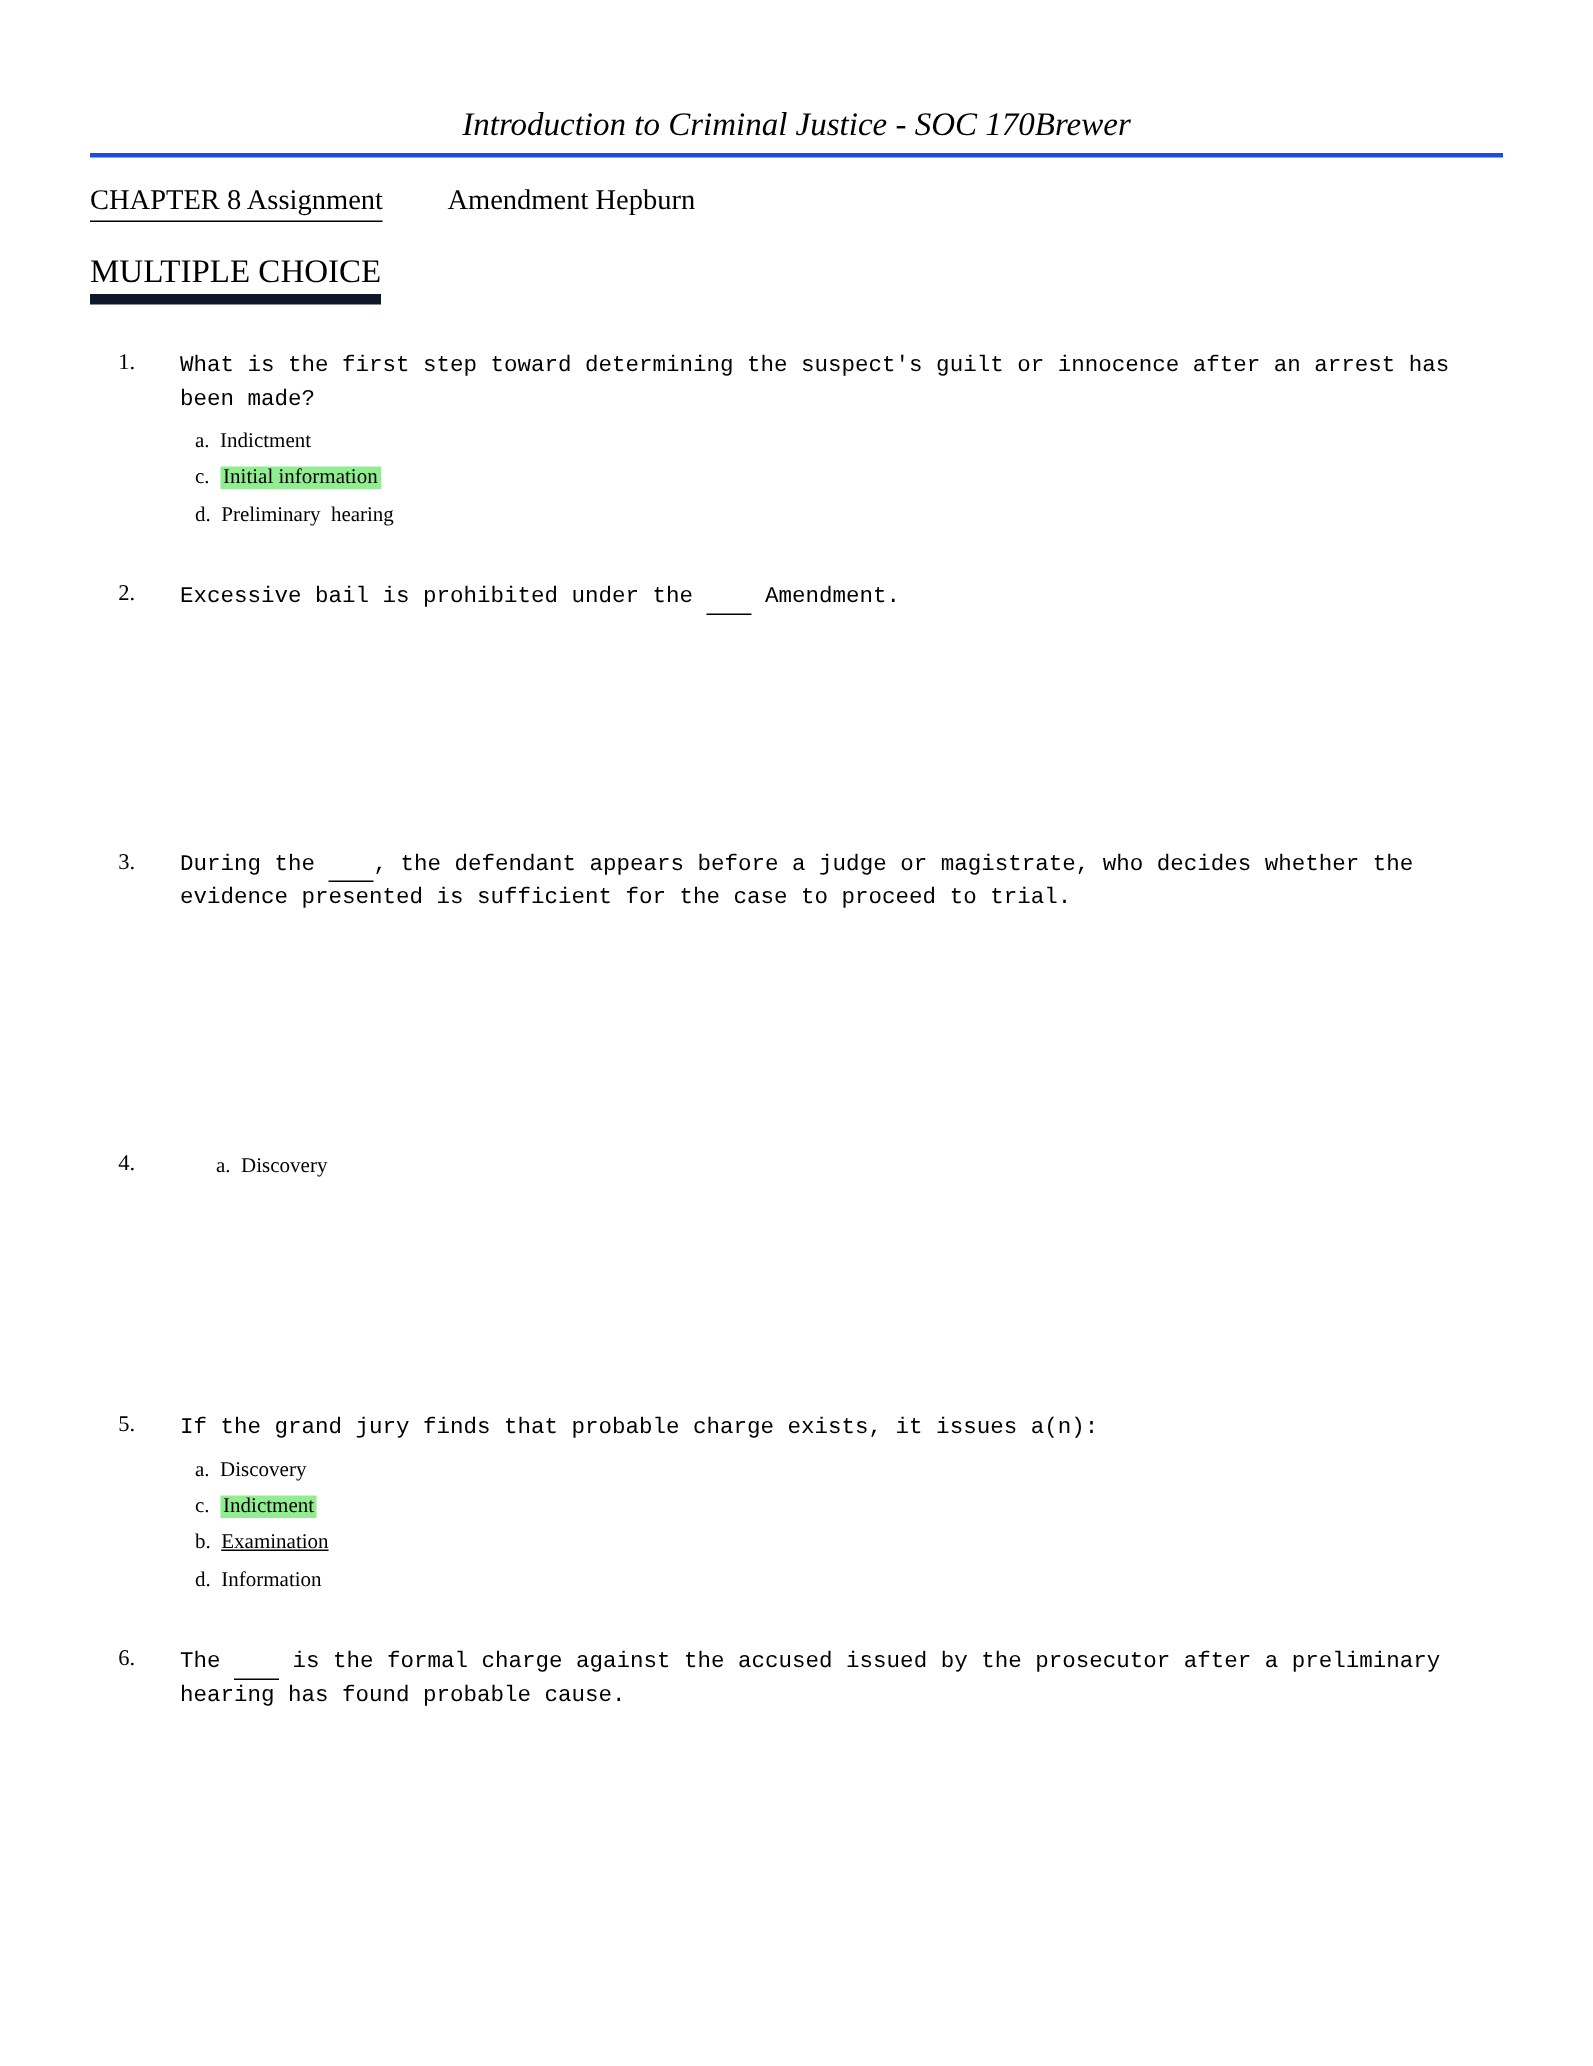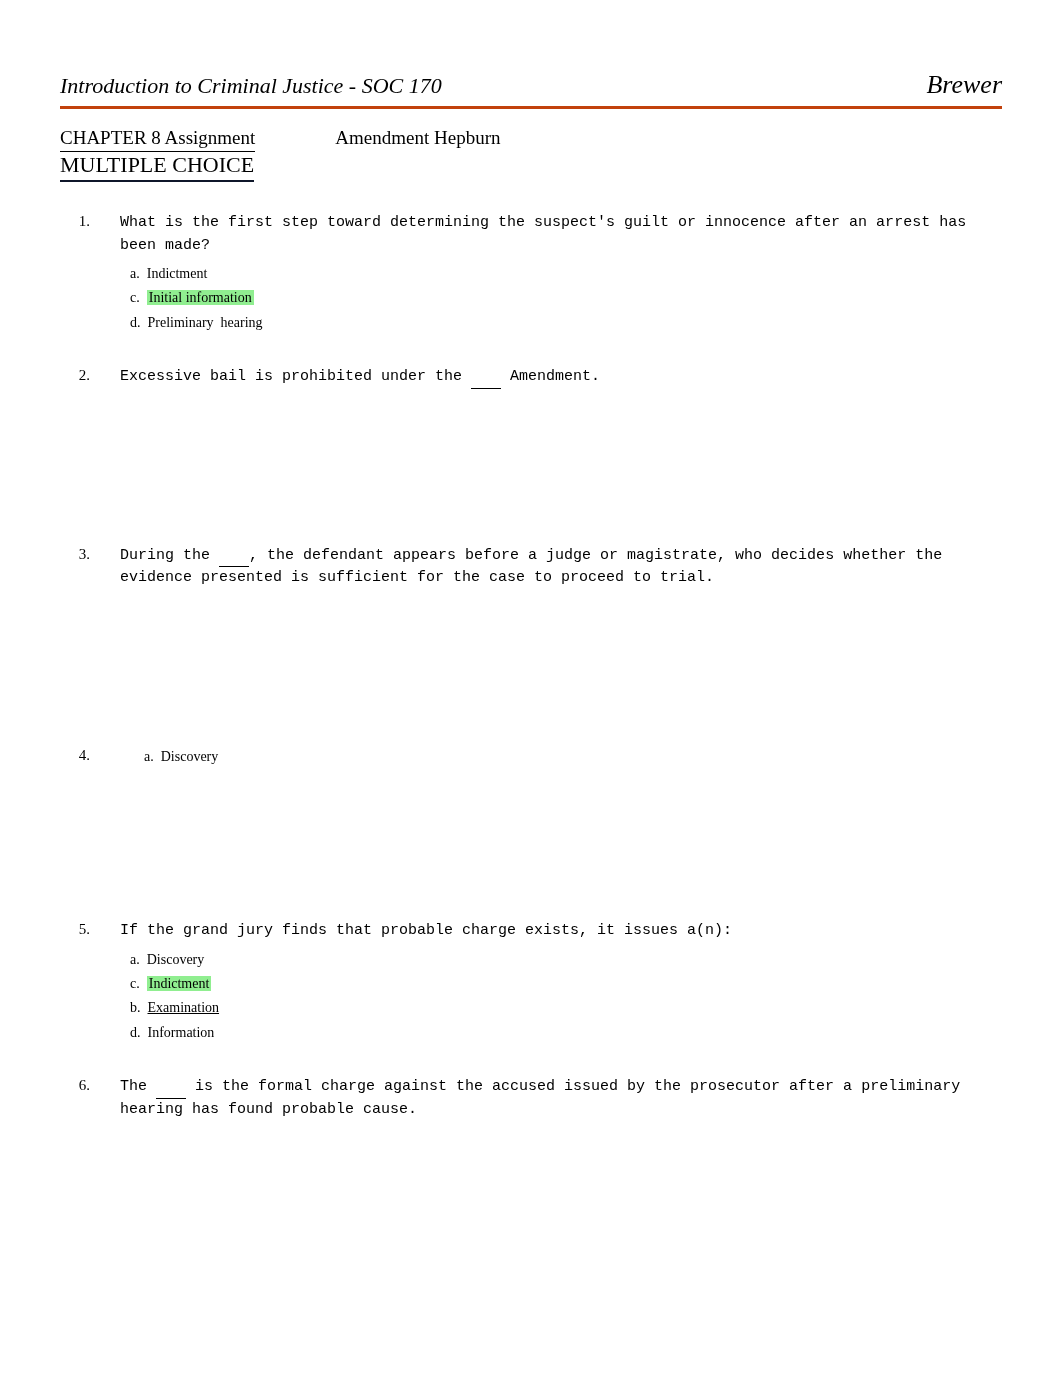--- a/index.html
+++ b/index.html
@@ -17,62 +17,63 @@
       padding: 40px 60px;
     }
 
     .header-section {
       margin-top: 30px;
       margin-bottom: 10px;
     }
 
     .header-title-row {
       display: flex;
-      justify-content: space-between;
+      justify-content: center;
       align-items: baseline;
-      border-bottom: 3px solid #c2410c;
+      border-bottom: 3px solid #1d4ed8;
       padding-bottom: 6px;
       margin-bottom: 18px;
     }
 
     .header-title {
       font-size: 22px;
       font-weight: normal;
       font-style: italic;
     }
 
     .header-instructor {
-      font-size: 26px;
+      font-size: 22px;
       font-weight: normal;
       font-style: italic;
     }
 
     .assignment-row {
       display: flex;
       align-items: baseline;
-      gap: 80px;
+      gap: 43px;
+      margin-bottom: 20px;
     }
 
     .assignment-label {
       font-size: 19px;
       font-weight: normal;
       border-bottom: 1px solid #000;
       padding-bottom: 2px;
     }
 
     .student-name {
       font-size: 19px;
       font-weight: normal;
     }
 
     .section-title {
       font-size: 22px;
       font-weight: normal;
       text-transform: uppercase;
-      border-bottom: 2px solid #0f172a;
+      border-bottom: 7px solid #0f172a;
       display: inline-block;
       margin-bottom: 20px;
       padding-bottom: 2px;
     }
 
     .questions-section {
       margin-top: 10px;
     }
 
     .question-item {

